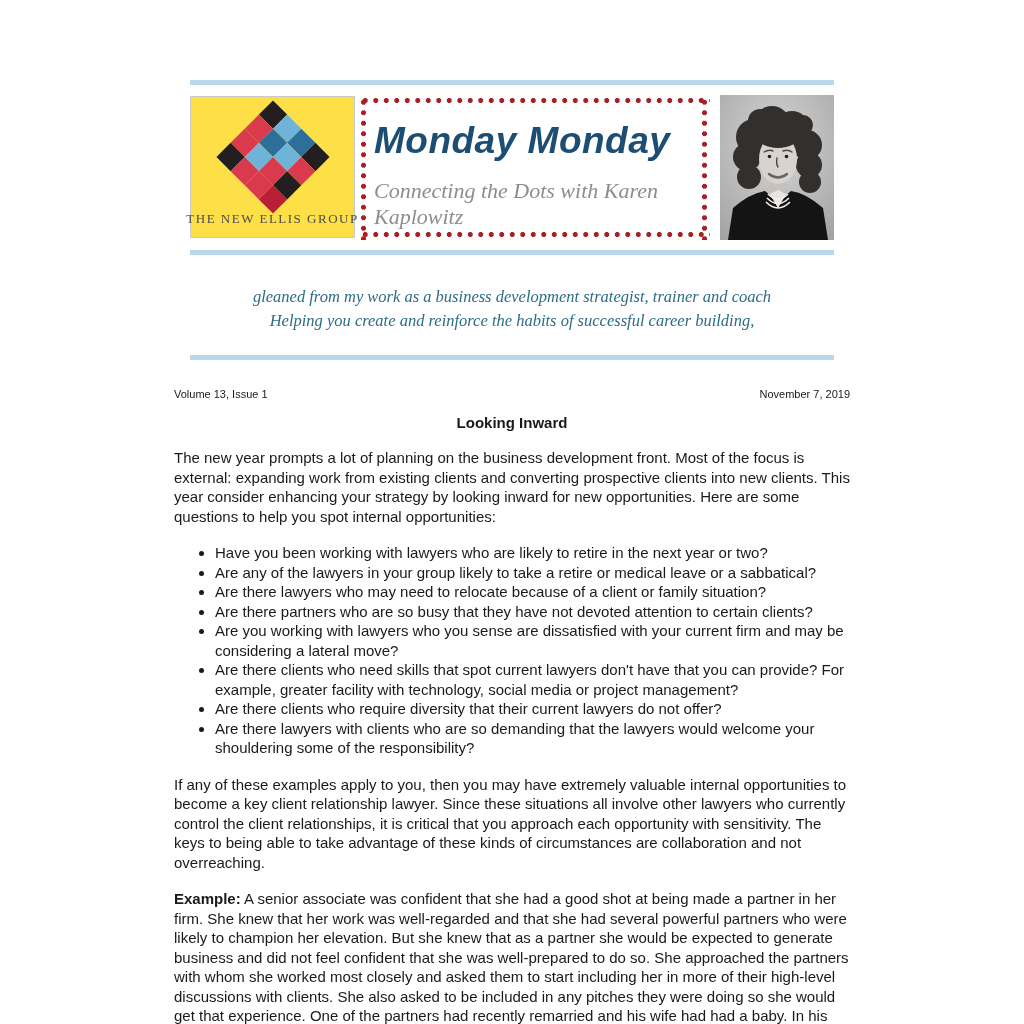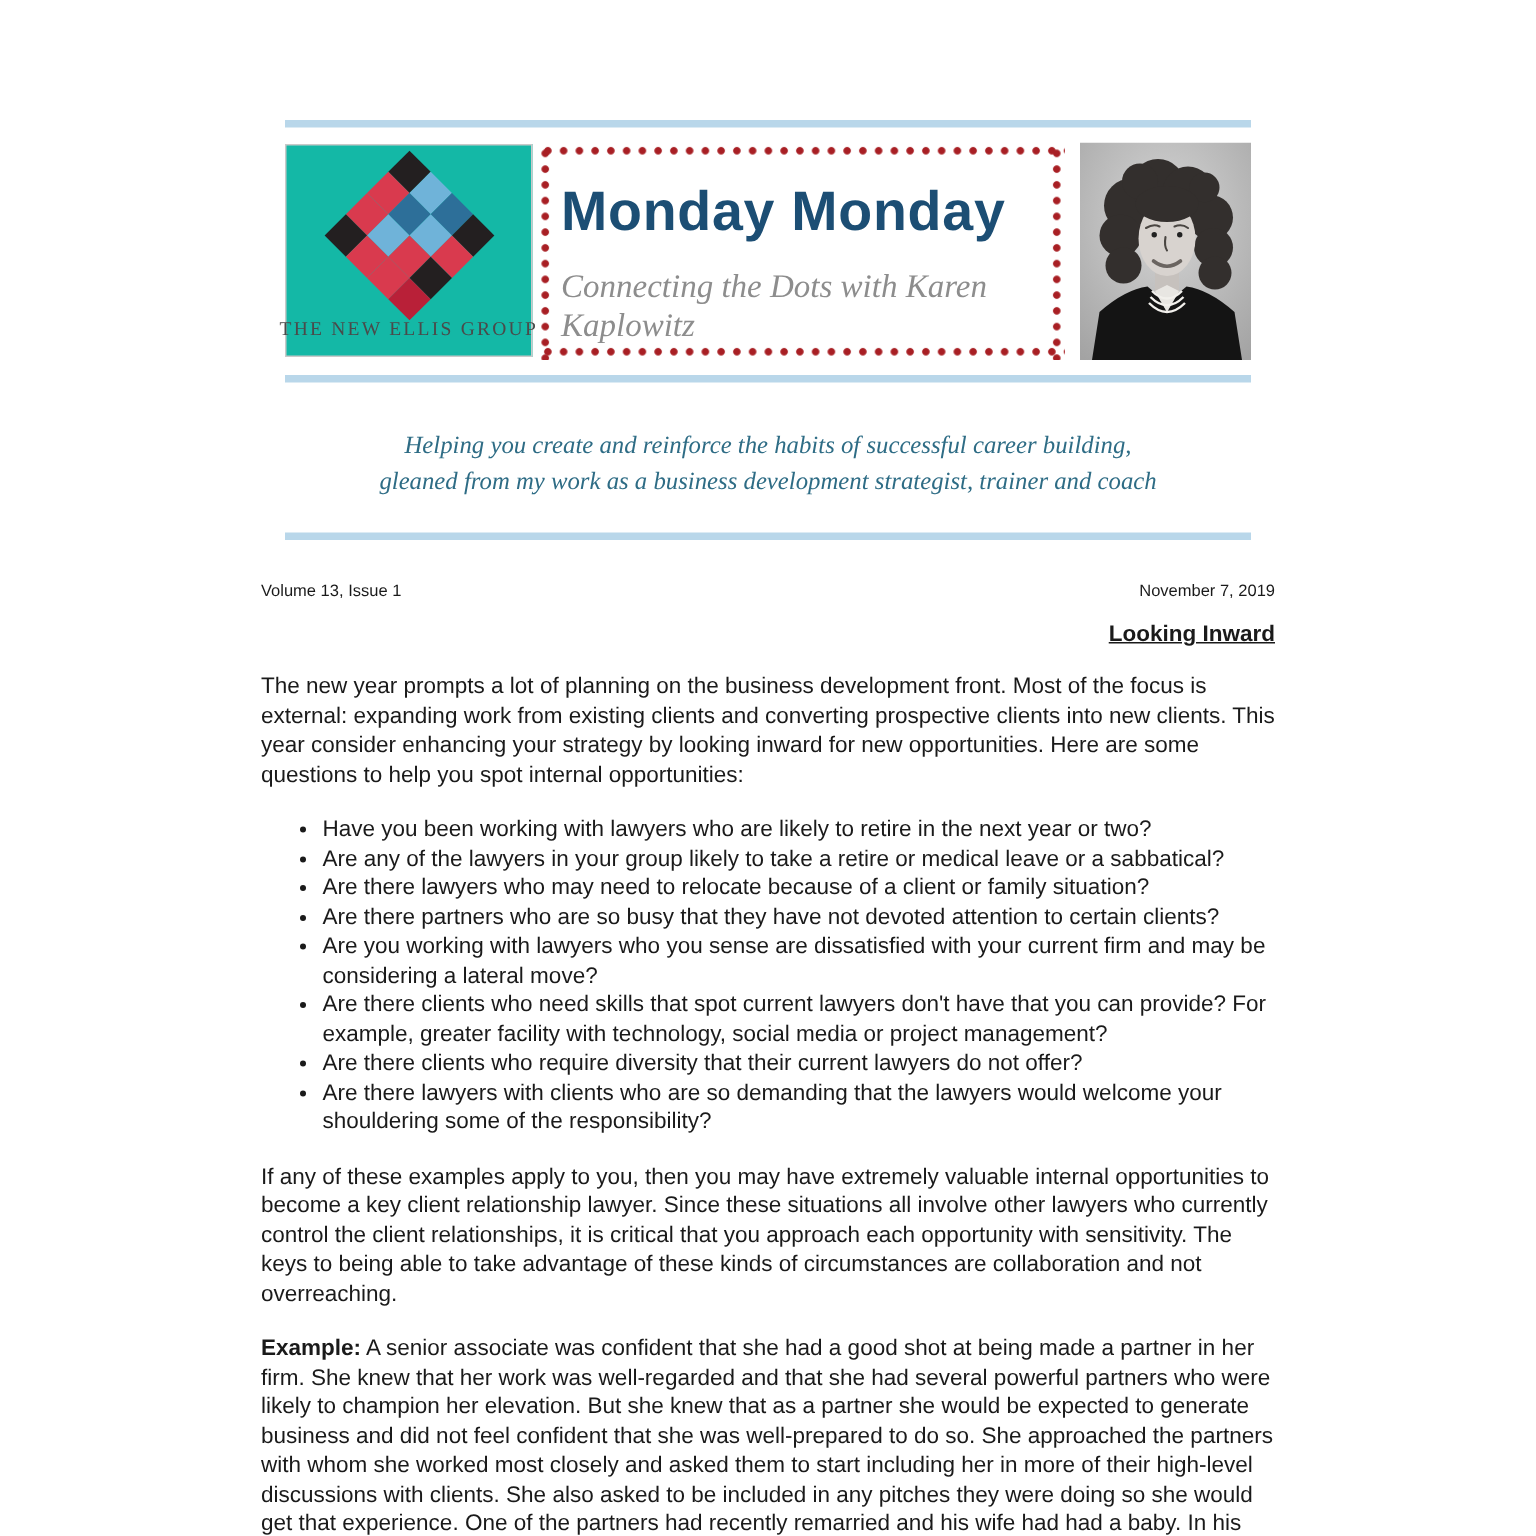--- a/index.html
+++ b/index.html
@@ -12,21 +12,21 @@
     font-family: "Liberation Sans", sans-serif;
     color: #1a1a1a;
   }
   
   .header-wrap { width: 644px; margin: 0 auto; padding-top: 80px; }
   .rule { height: 5px; background: #b9d7ea; }
   .header-row { display: flex; align-items: stretch; margin-top: 10px; height: 145px; }
 
   .logo-box {
     width: 165px; height: 142px; margin-top: 1px;
-    background: #14b8a6; border: 1px solid #c9c9c9;
+    background: #fde047; border: 1px solid #c9c9c9;
     display: flex; flex-direction: column; align-items: center;
     flex: none;
   }
   .diamond-wrap { height: 112px; width: 100%; position: relative; }
   .diamond {
     position: absolute; left: 50%; top: 54%;
     width: 80px; height: 80px;
     transform: translate(-50%, -50%) rotate(45deg);
     display: grid; grid-template-columns: repeat(4, 1fr); grid-template-rows: repeat(4, 1fr);
   }
@@ -50,42 +50,42 @@
       radial-gradient(circle, #a81f24 2.2px, transparent 2.8px),
       radial-gradient(circle, #a81f24 2.2px, transparent 2.8px),
       radial-gradient(circle, #a81f24 2.2px, transparent 2.8px);
     background-size: 10.5px 9px, 10.5px 9px, 9px 10.5px, 9px 10.5px;
     background-position: 2px 1px, 2px calc(100% - 1px), 1px 2px, calc(100% - 1px) 2px;
     background-repeat: repeat-x, repeat-x, repeat-y, repeat-y;
     padding: 26px 10px 0 16px;
   }
   .masthead-title {
     font-size: 37px; font-weight: 700; color: #1c4e74;
-    letter-spacing: 0.5px; line-height: 1.1;
+    letter-spacing: 0.5px; line-height: 1.1; font-style: italic;
   }
   .masthead-subtitle {
     font-family: "Liberation Serif", serif; font-style: italic;
     font-size: 22px; color: #8d8d8d; margin-top: 16px;
   }
 
   .photo-box { width: 114px; height: 145px; margin-left: 10px; flex: none; }
   .photo-box svg { display: block; width: 114px; height: 145px; }
 
   
   .tagline {
     text-align: center; margin-top: 30px;
     font-family: "Liberation Serif", serif; font-style: italic;
     font-size: 16.5px; color: #2e6c85; line-height: 24px;
   }
   .rule-3 { margin-top: 22px; }
 
   
   .doc { width: 676px; margin: 0 auto; }
   .issue-row { display: flex; justify-content: space-between; margin-top: 28px; font-size: 11px; }
-  .article-title { text-align: right; font-weight: 700; font-size: 15px; margin-top: 14px; text-decoration: underline; }
+  .article-title { text-align: center; font-weight: 700; font-size: 15px; margin-top: 14px; }
   .body-text { font-size: 15px; line-height: 19.5px; }
   .para { margin-top: 17px; }
   ul.q-list { margin-top: 17px; padding-left: 41px; }
   ul.q-list li { margin: 0; }
   .em { }
   .bold { font-weight: 700; }
 </style>
 </head>
 <body>
 
@@ -164,22 +164,22 @@
             <path d="M47,103 q11,11 22,0"></path>
             <path d="M46,107 q12,12 24,0"></path>
           </g>
         </svg>
       </div>
     </div>
 
     <div class="rule" style="margin-top:10px"></div>
 
     <div class="tagline">
+      <div>gleaned from my work as a business development strategist, trainer and coach</div>
       <div>Helping you create and reinforce the habits of successful career building,</div>
-      <div>gleaned from my work as a business development strategist, trainer and coach</div>
     </div>
 
     <div class="rule rule-3"></div>
   </div>
 
   <div class="doc">
     <div class="issue-row">
       <span>Volume 13, Issue 1</span>
       <span>November 7, 2019</span>
     </div>

